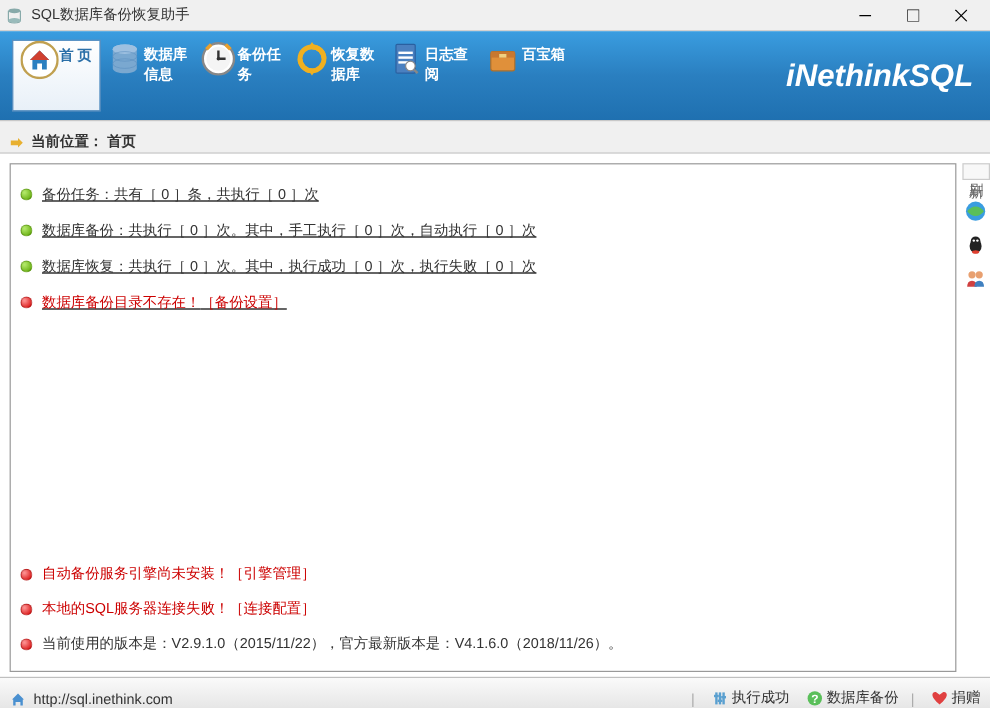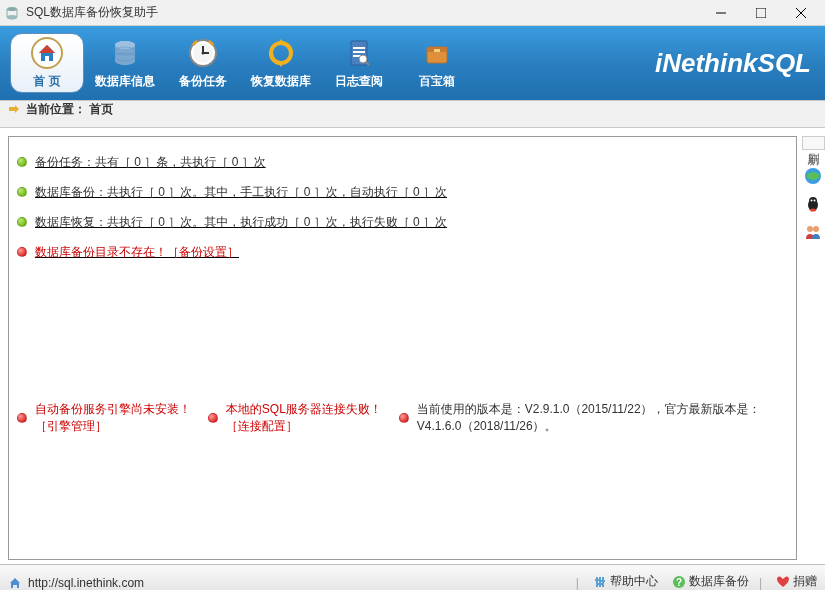--- a/index.html
+++ b/index.html
@@ -4,41 +4,41 @@
 <style>
 * { margin: 0; padding: 0; box-sizing: border-box; font-family: "Microsoft YaHei", SimSun, sans-serif; }
 body { width: 825px; height: 590px; background: #fff; overflow: hidden; }
 
 .titlebar { height: 26px; background: #f0f0f0; display: flex; align-items: center; padding: 0 4px; border-bottom: 1px solid #d0d0d0; }
 .titlebar .app-icon { width: 16px; height: 16px; margin-right: 6px; }
 .titlebar .title { font-size: 12px; color: #333; flex: 1; }
 .titlebar .win-btn { width: 40px; height: 26px; display: flex; align-items: center; justify-content: center; cursor: pointer; }
 
 .toolbar { height: 74px; background: linear-gradient(#3a9de0, #2a7fc0 50%, #1f70b0); display: flex; align-items: center; padding-left: 8px; }
-.tool-btn { width: 74px; height: 60px; display: flex; flex-direction: column; align-items: center; justify-content: center; cursor: pointer; border-radius: 12px; margin: 0 2px; }
+.tool-btn { width: 74px; height: 60px; display: flex; flex-direction: row; justify-content: center; cursor: pointer; border-radius: 0; margin: 0 2px; }
 .tool-btn.active { background: linear-gradient(#fff, #e8f0f8); border: 1px solid #5a8fc0; }
 .tool-btn .icon-box { width: 32px; height: 32px; display: flex; align-items: center; justify-content: center; }
 .tool-btn .lbl { font-size: 12px; color: #fff; margin-top: 4px; font-weight: bold; }
 .tool-btn.active .lbl { color: #2a6fa8; }
 .brand { flex: 1; text-align: right; padding-right: 14px; color: #fff; font-size: 26px; font-style: italic; font-weight: bold; }
 
-.breadcrumb { height: 28px; background: #f0f0f0; border-top: 1px solid #c8c8c8; border-bottom: 1px solid #c8c8c8; display: flex; align-items: flex-start; padding: 0 6px; font-size: 12px; color: #333; }
+.breadcrumb { height: 28px; background: #f0f0f0; border-top: 1px solid #c8c8c8; border-bottom: 1px solid #c8c8c8; display: flex; align-items: flex-end; padding: 0 6px; font-size: 12px; color: #333; }
 .breadcrumb .bc-icon { margin-right: 4px; }
 .breadcrumb b { font-weight: bold; }
 
 .main-area { display: flex; height: 436px; }
 .content-pane { flex: 1; border: 1px solid #999; margin: 8px 4px 4px 8px; display: flex; flex-direction: column; font-size: 12px; }
 .status-list { padding: 10px 8px; flex: none; text-decoration: underline; }
 .status-list .row { display: flex; align-items: center; padding: 6px 0; line-height: 18px; }
 .dot { width: 10px; height: 10px; border-radius: 50%; margin-right: 8px; flex: none; border: 1px solid rgba(0,0,0,0.15); background: radial-gradient(circle at 30% 30%, #b8ec70, #5aa500); }
 .dot.red { background: radial-gradient(circle at 30% 30%, #ff9a9a, #d40000); }
 .row .txt { color: #333; }
 .row .txt.err { color: #c00; }
 .row a { color: #c00; text-decoration: none; }
-.content-bottom { flex: 1; display: flex; flex-direction: row; justify-content: flex-end; padding: 8px; }
+.content-bottom { flex: 1; display: flex; flex-direction: column; justify-content: flex-end; padding: 8px; }
 .content-bottom .row { display: flex; align-items: center; padding: 6px 0; }
 .content-bottom .row .txt { color: #c00; }
 .content-bottom .row.normal .txt { color: #333; }
 
 .side-strip { width: 24px; display: flex; flex-direction: column; align-items: center; padding-top: 8px; }
 .refresh-btn { writing-mode: vertical-rl; font-size: 12px; color: #666; cursor: pointer; border: 1px solid #ccc; background: #f8f8f8; padding: 6px 2px; margin-bottom: 12px; }
 .side-ico { width: 18px; height: 18px; margin: 5px 0; cursor: pointer; }
 
 .statusbar { height: 26px; background: linear-gradient(#fafafa, #e6e6e6); border-top: 1px solid #bfbfbf; display: flex; align-items: flex-end; font-size: 12px; padding: 0 8px; }
 .statusbar .home-ico { margin-right: 6px; }
@@ -219,21 +219,21 @@
   <span style="color:#aaa">|</span>
   <span class="sb-link">
       <svg class="si" width="14" height="14" viewBox="0 0 14 14">
         <rect x="3" y="2" width="2" height="10" fill="#5aa0d0"></rect>
         <rect x="6" y="2" width="2" height="10" fill="#5aa0d0"></rect>
         <rect x="9" y="2" width="2" height="10" fill="#5aa0d0"></rect>
         <rect x="2" y="4" width="4" height="2" fill="#5aa0d0"></rect>
         <rect x="5" y="8" width="4" height="2" fill="#5aa0d0"></rect>
         <rect x="8" y="5" width="4" height="2" fill="#5aa0d0"></rect>
       </svg>
-      <span>帮助中心</span>
+      <span>执行成功</span>
     </span>
   <span class="sb-link">
       <svg class="si" width="14" height="14" viewBox="0 0 14 14">
         <circle cx="7" cy="7" r="6" fill="#5abf5a"></circle>
         <text x="7" y="11" text-anchor="middle" font-size="10" fill="#fff" font-weight="bold">?</text>
       </svg>
       <span>数据库备份</span>
     </span>
   <span style="color:#aaa;margin-left:10px">|</span>
   <span class="sb-link">

